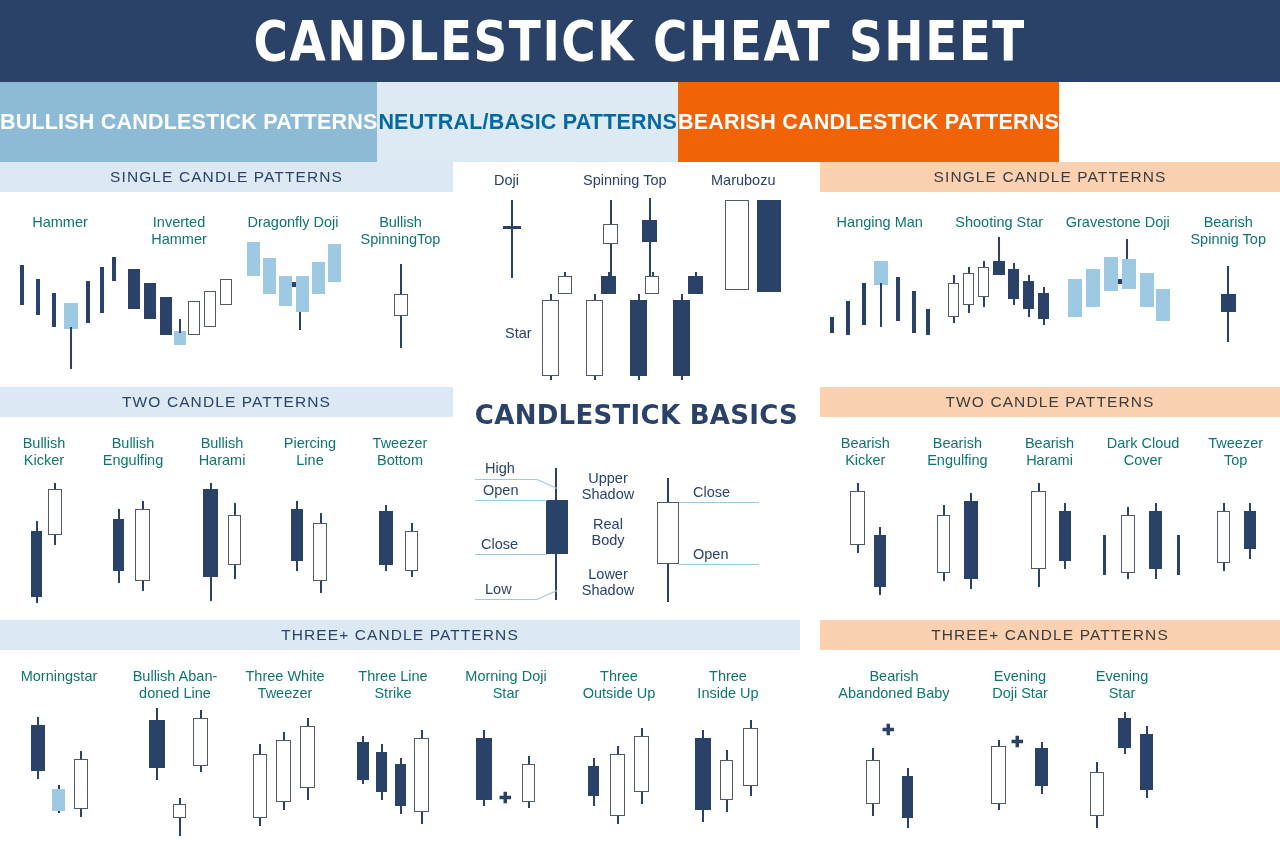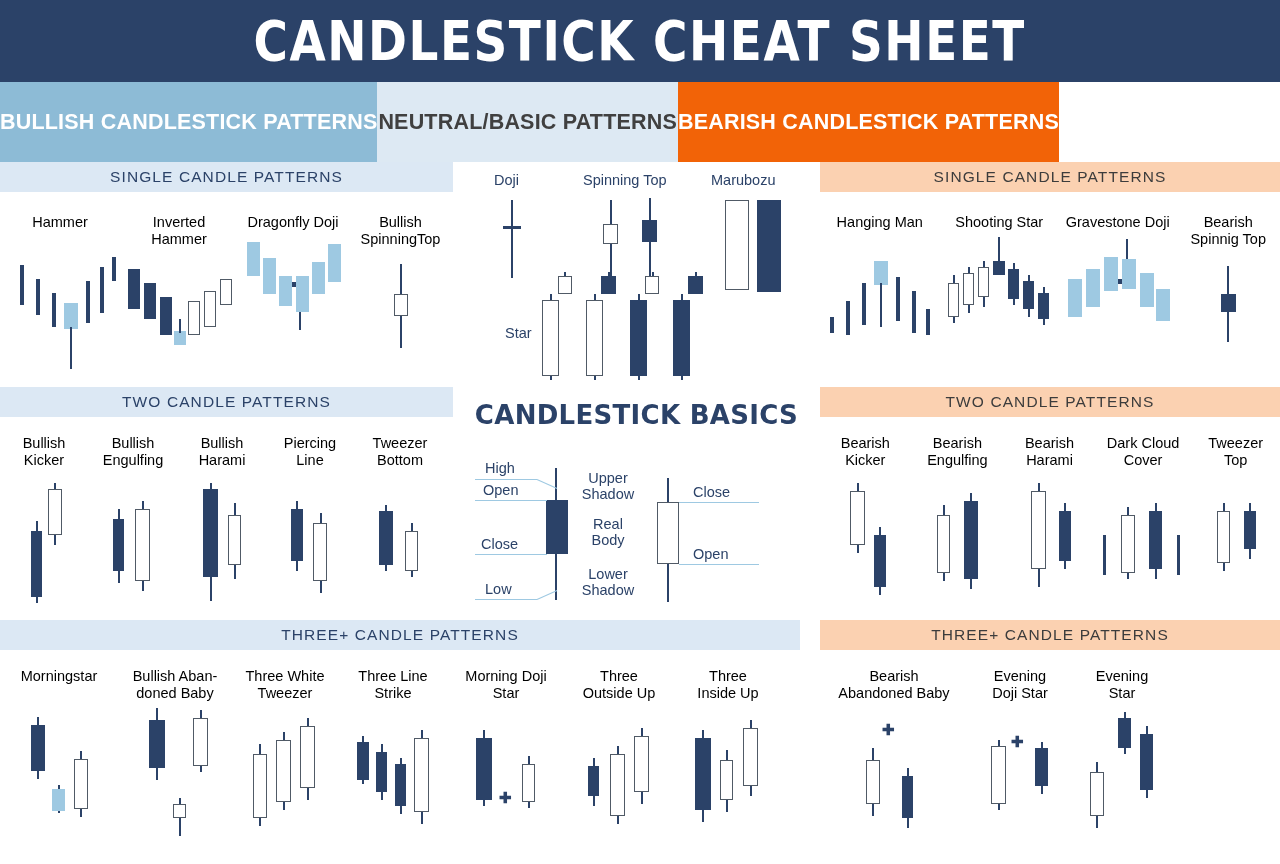--- a/index.html
+++ b/index.html
@@ -27,21 +27,21 @@
     transform: scaleY(1.18) scaleX(1.02);
   }
 
   
   .colheads { position: absolute; left: 0; top: 82px; width: 1059px; height: 80px; display: flex; }
   .colhead { display: flex; align-items: center; justify-content: center; height: 80px; }
   .colhead span { font-size: 21.5px; font-weight: 700; letter-spacing: .2px; white-space: nowrap; }
   .ch-bull { width: 453px; background: #8DBBD6; }
   .ch-bull span { color: #ffffff; }
   .ch-neut { width: 367px; background: #DDE9F3; }
-  .ch-neut span { color: #404040; }
+  .ch-neut span { color: #0369a1; }
   .ch-bear { width: 460px; background: #F26307; }
   .ch-bear span { color: #ffffff; }
 
   
   .col { position: absolute; top: 162px; height: 702px; }
   .col-bull  { left: 0;    width: 453px; }
   .col-neut  { left: 453px; width: 367px; background: #ffffff; }
   .col-bear  { left: 820px; width: 460px; }
 
   .secbar {
@@ -50,21 +50,21 @@
   }
   .secbar.bull { background: #DCE8F4; color: #2b4268; }
   .secbar.bear { background: #FBD1B1; color: #3c3c3c; }
 
   .pattern-row { display: flex; position: relative; }
   .pattern {
     display: flex; flex-direction: column; align-items: center;
     position: relative;
   }
   .plabel {
-    color: #000000; font-size: 14.5px; line-height: 17px; text-align: center;
+    color: #0f766e; font-size: 14.5px; line-height: 17px; text-align: center;
     white-space: pre-line; margin-bottom: 2px;
   }
   .chartbox { position: relative; }
 
   
   .wick   { position: absolute; width: 2px; background: #2b4268; }
   .body   { position: absolute; }
   .b-dark { background: #2b4268; }
   .b-open { background: #ffffff; border: 1.6px solid #505a66; }
   .b-lite { background: #9EC9E2; }
@@ -450,21 +450,21 @@
           <div class="body b-dark" style="left:15px;top:26px;width:14px;height:46px;"></div>
           <div class="wick" style="left:42px;top:86px;height:28px;"></div>
           <div class="body b-lite" style="left:36px;top:90px;width:13px;height:22px;"></div>
           <div class="wick" style="left:64px;top:52px;height:66px;"></div>
           <div class="body b-open" style="left:58px;top:60px;width:14px;height:50px;"></div>
         </div>
       </div>
 
       <div class="pattern" style="width:114px;padding-top:18px;">
         <div class="plabel">Bullish Aban-
-doned Baby</div>
+doned Line</div>
         <div class="chartbox" style="width:86px;height:140px;margin-top:-2px;">
           <div class="wick" style="left:24px;top:6px;height:72px;"></div>
           <div class="body b-dark" style="left:17px;top:18px;width:16px;height:48px;"></div>
           <div class="wick" style="left:47px;top:96px;height:38px;"></div>
           <div class="body b-open" style="left:41px;top:102px;width:13px;height:14px;"></div>
           <div class="wick" style="left:68px;top:8px;height:62px;"></div>
           <div class="body b-open" style="left:61px;top:16px;width:15px;height:48px;"></div>
         </div>
       </div>
 

